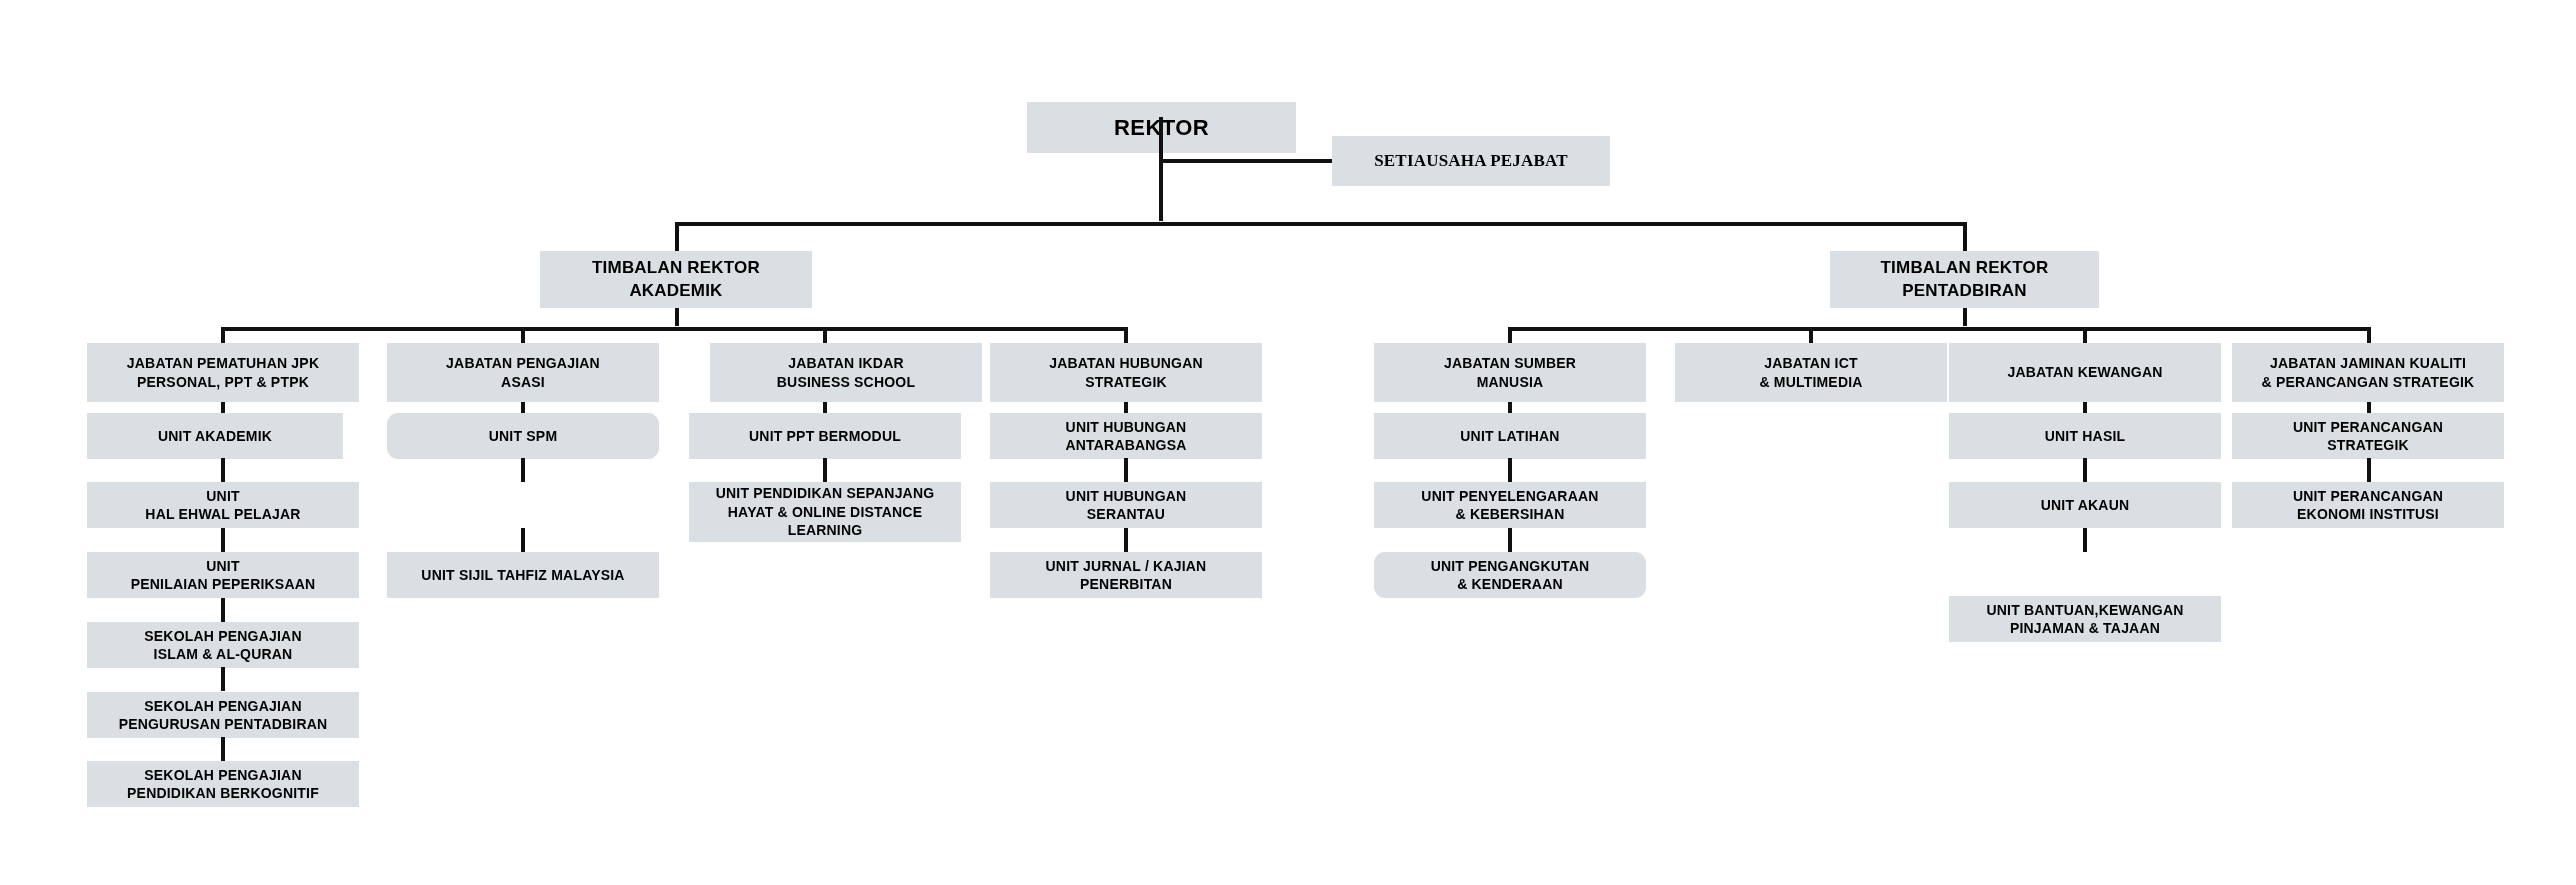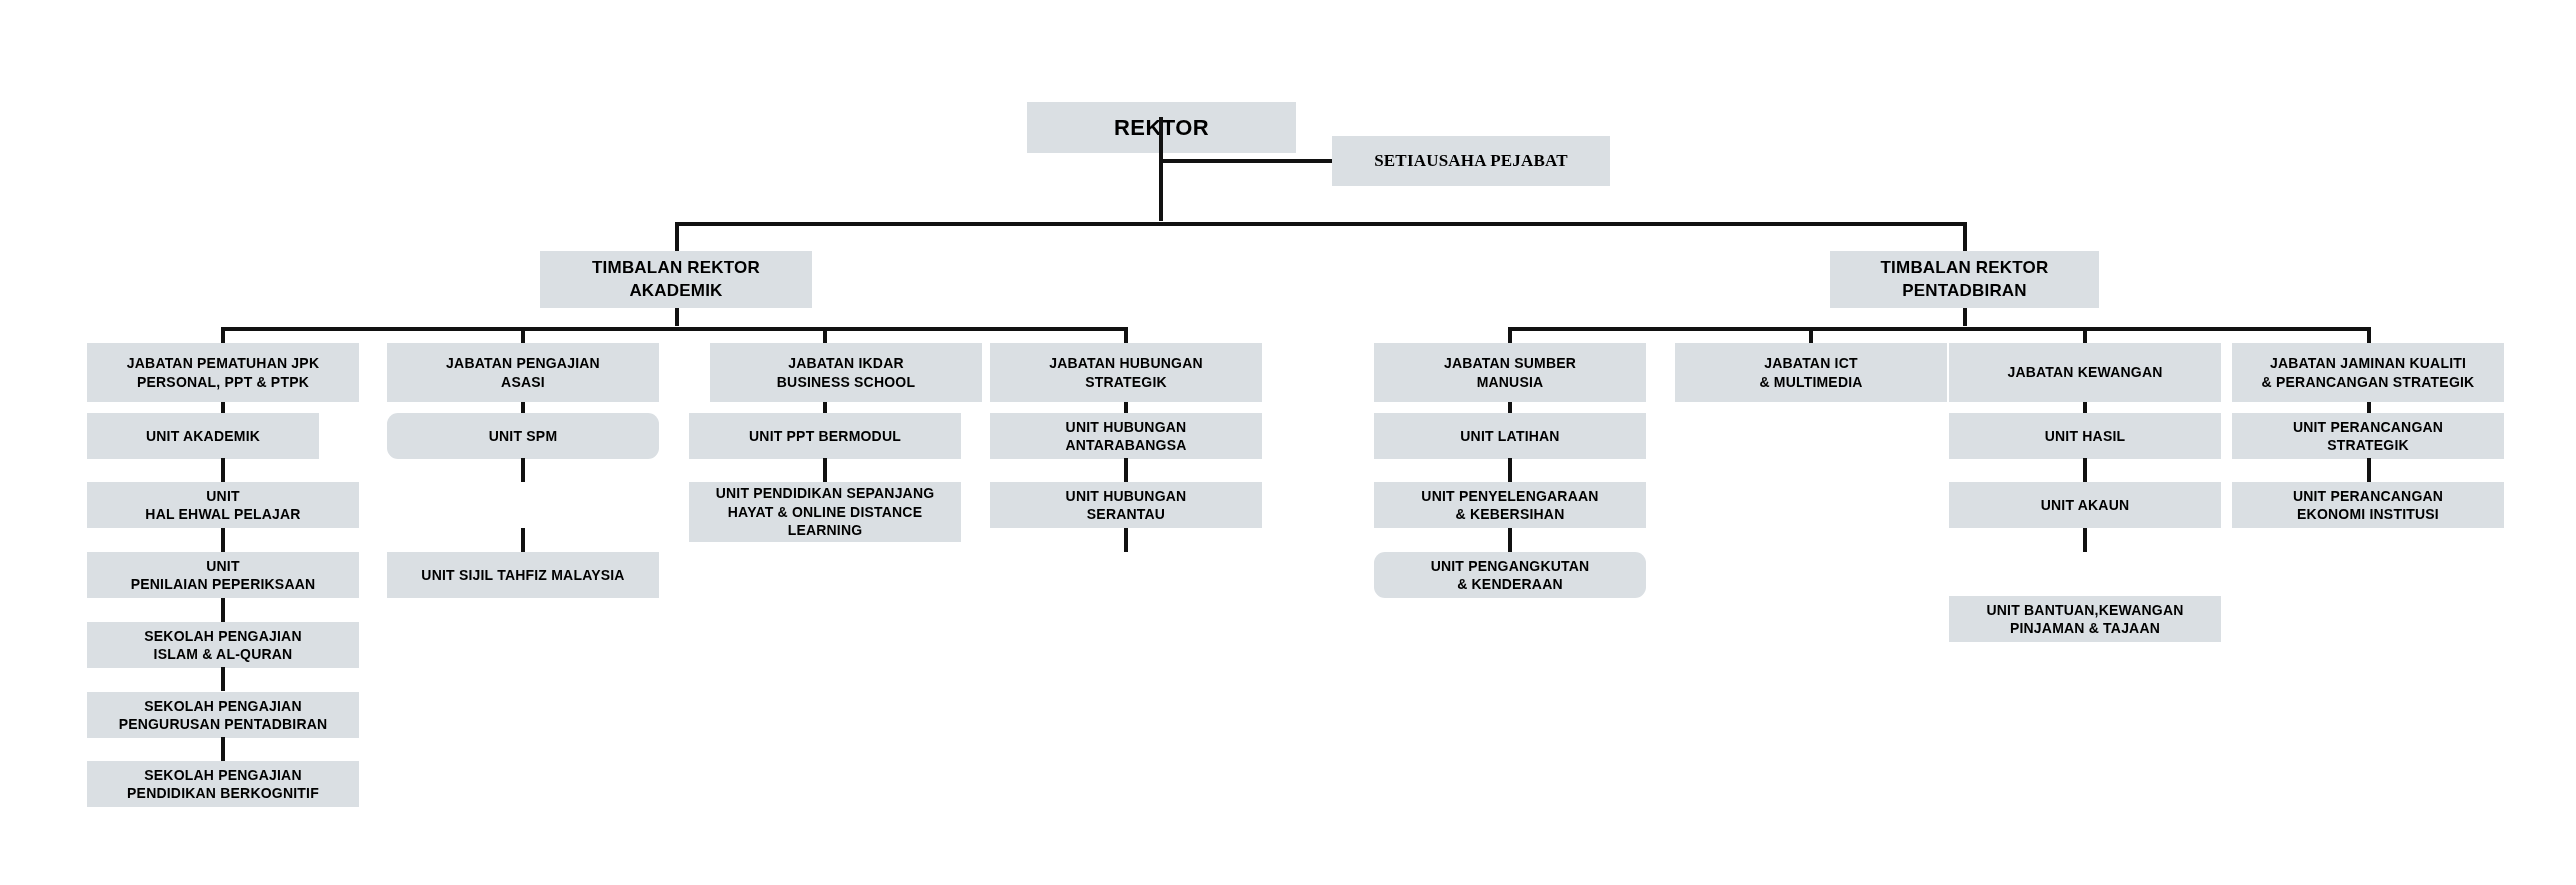--- a/index.html
+++ b/index.html
@@ -69,21 +69,21 @@
     </div>
     <div class="conn" style="left: 1963px; top: 308px; width: 3.7px; height: 18.4px;"></div>
     <div class="conn" style="left: 221px; top: 327px; width: 907px; height: 3.7px;"></div>
     <div class="conn" style="left: 1508px; top: 327px; width: 862px; height: 3.7px;"></div>
     <div class="conn" style="left: 221px; top: 327px; width: 3.7px; height: 16px;"></div>
     <div class="node dept" style="left: 87px; top: 343px; width: 272px; height: 59px;">
       <span class="lbl">JABATAN PEMATUHAN JPK
 PERSONAL, PPT &amp; PTPK</span>
     </div>
     <div class="conn" style="left: 221px; top: 402px; width: 3.7px; height: 11px;"></div>
-    <div class="node unit" style="left: 87px; top: 413px; width: 232px; height: 46px;">
+    <div class="node unit" style="left: 87px; top: 413px; width: 256px; height: 46px;">
       <span class="lbl">UNIT AKADEMIK</span>
     </div>
     <div class="conn" style="left: 221px; top: 458px; width: 3.7px; height: 24px;"></div>
     <div class="node unit" style="left: 87px; top: 482px; width: 272px; height: 46px;">
       <span class="lbl">UNIT
 HAL EHWAL PELAJAR</span>
     </div>
     <div class="conn" style="left: 221px; top: 528px; width: 3.7px; height: 24px;"></div>
     <div class="node unit" style="left: 87px; top: 552px; width: 272px; height: 46px;">
       <span class="lbl">UNIT
@@ -142,20 +142,24 @@
     <div class="node unit" style="left: 990px; top: 413px; width: 272px; height: 46px;">
       <span class="lbl">UNIT HUBUNGAN
 ANTARABANGSA</span>
     </div>
     <div class="conn" style="left: 1124px; top: 458px; width: 3.7px; height: 24px;"></div>
     <div class="node unit" style="left: 990px; top: 482px; width: 272px; height: 46px;">
       <span class="lbl">UNIT HUBUNGAN
 SERANTAU</span>
     </div>
     <div class="conn" style="left: 1124px; top: 528px; width: 3.7px; height: 24px;"></div>
+    <div class="node unit" style="left: 990px; top: 552px; width: 272px; height: 46px;">
+      <span class="lbl">UNIT JURNAL / KAJIAN
+PENERBITAN</span>
+    </div>
     <div class="conn" style="left: 1508px; top: 327px; width: 3.7px; height: 16px;"></div>
     <div class="node dept" style="left: 1374px; top: 343px; width: 272px; height: 59px;">
       <span class="lbl">JABATAN SUMBER
 MANUSIA</span>
     </div>
     <div class="conn" style="left: 1508px; top: 402px; width: 3.7px; height: 11px;"></div>
     <div class="node unit" style="left: 1374px; top: 413px; width: 272px; height: 46px;">
       <span class="lbl">UNIT LATIHAN</span>
     </div>
     <div class="conn" style="left: 1508px; top: 458px; width: 3.7px; height: 24px;"></div>

